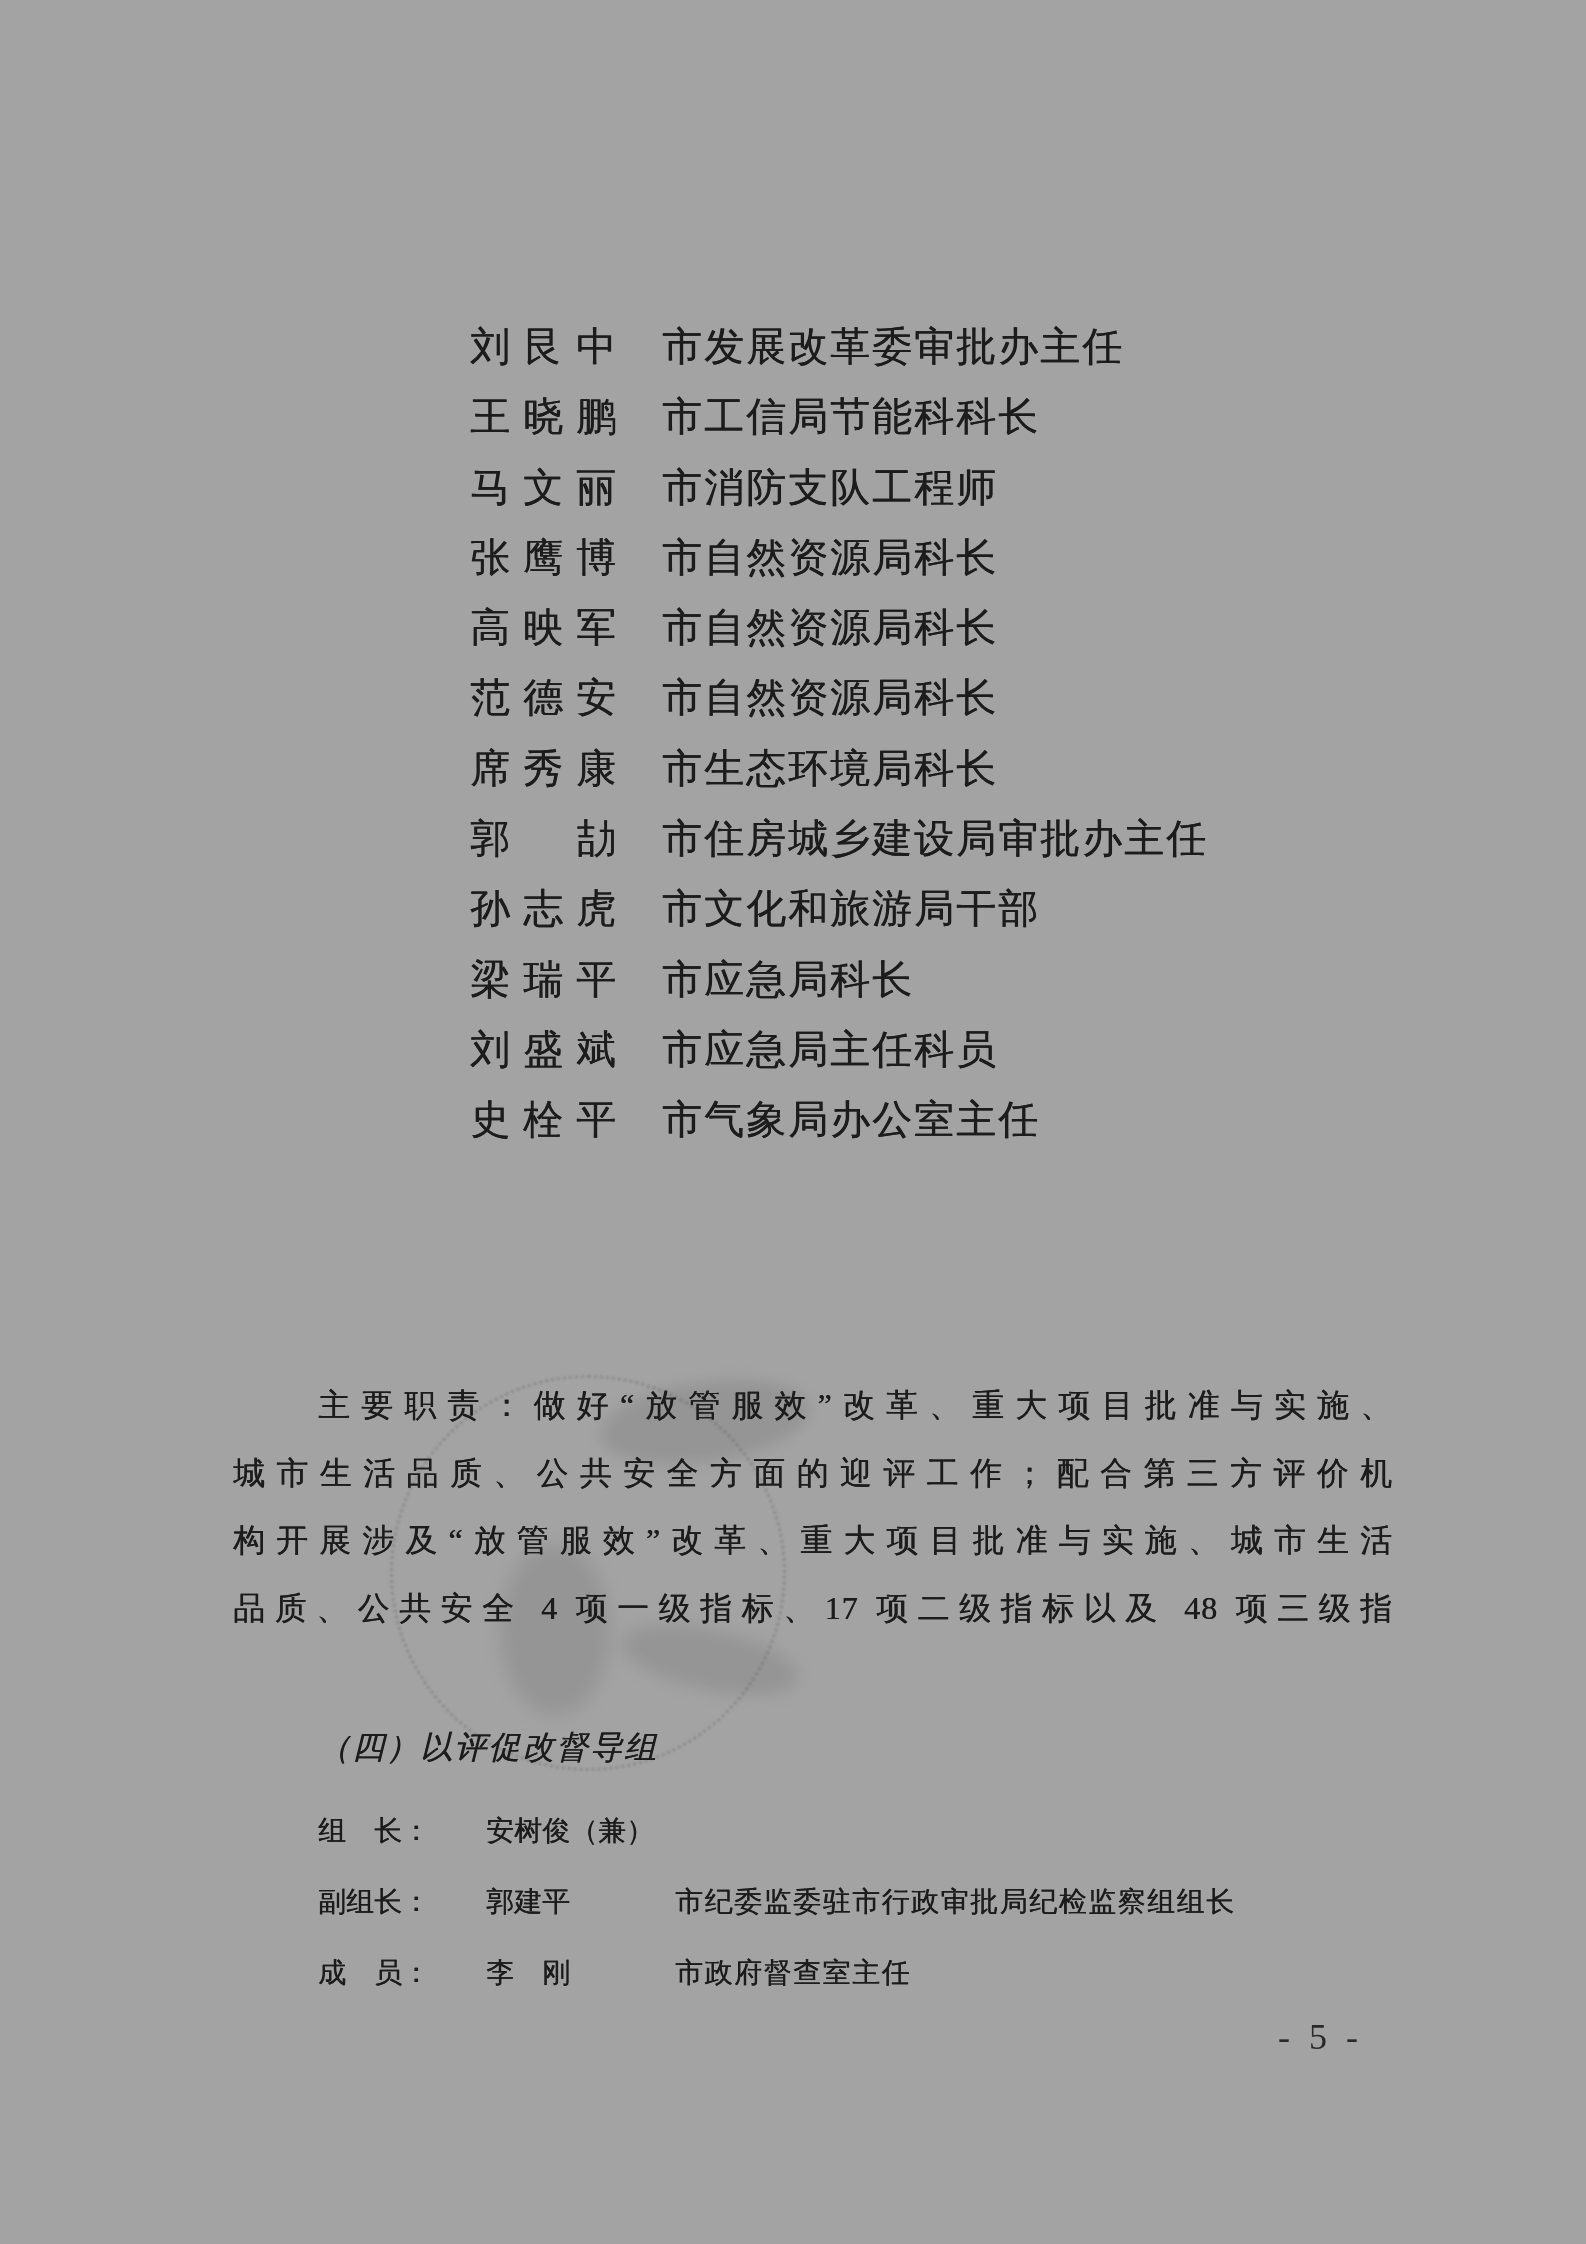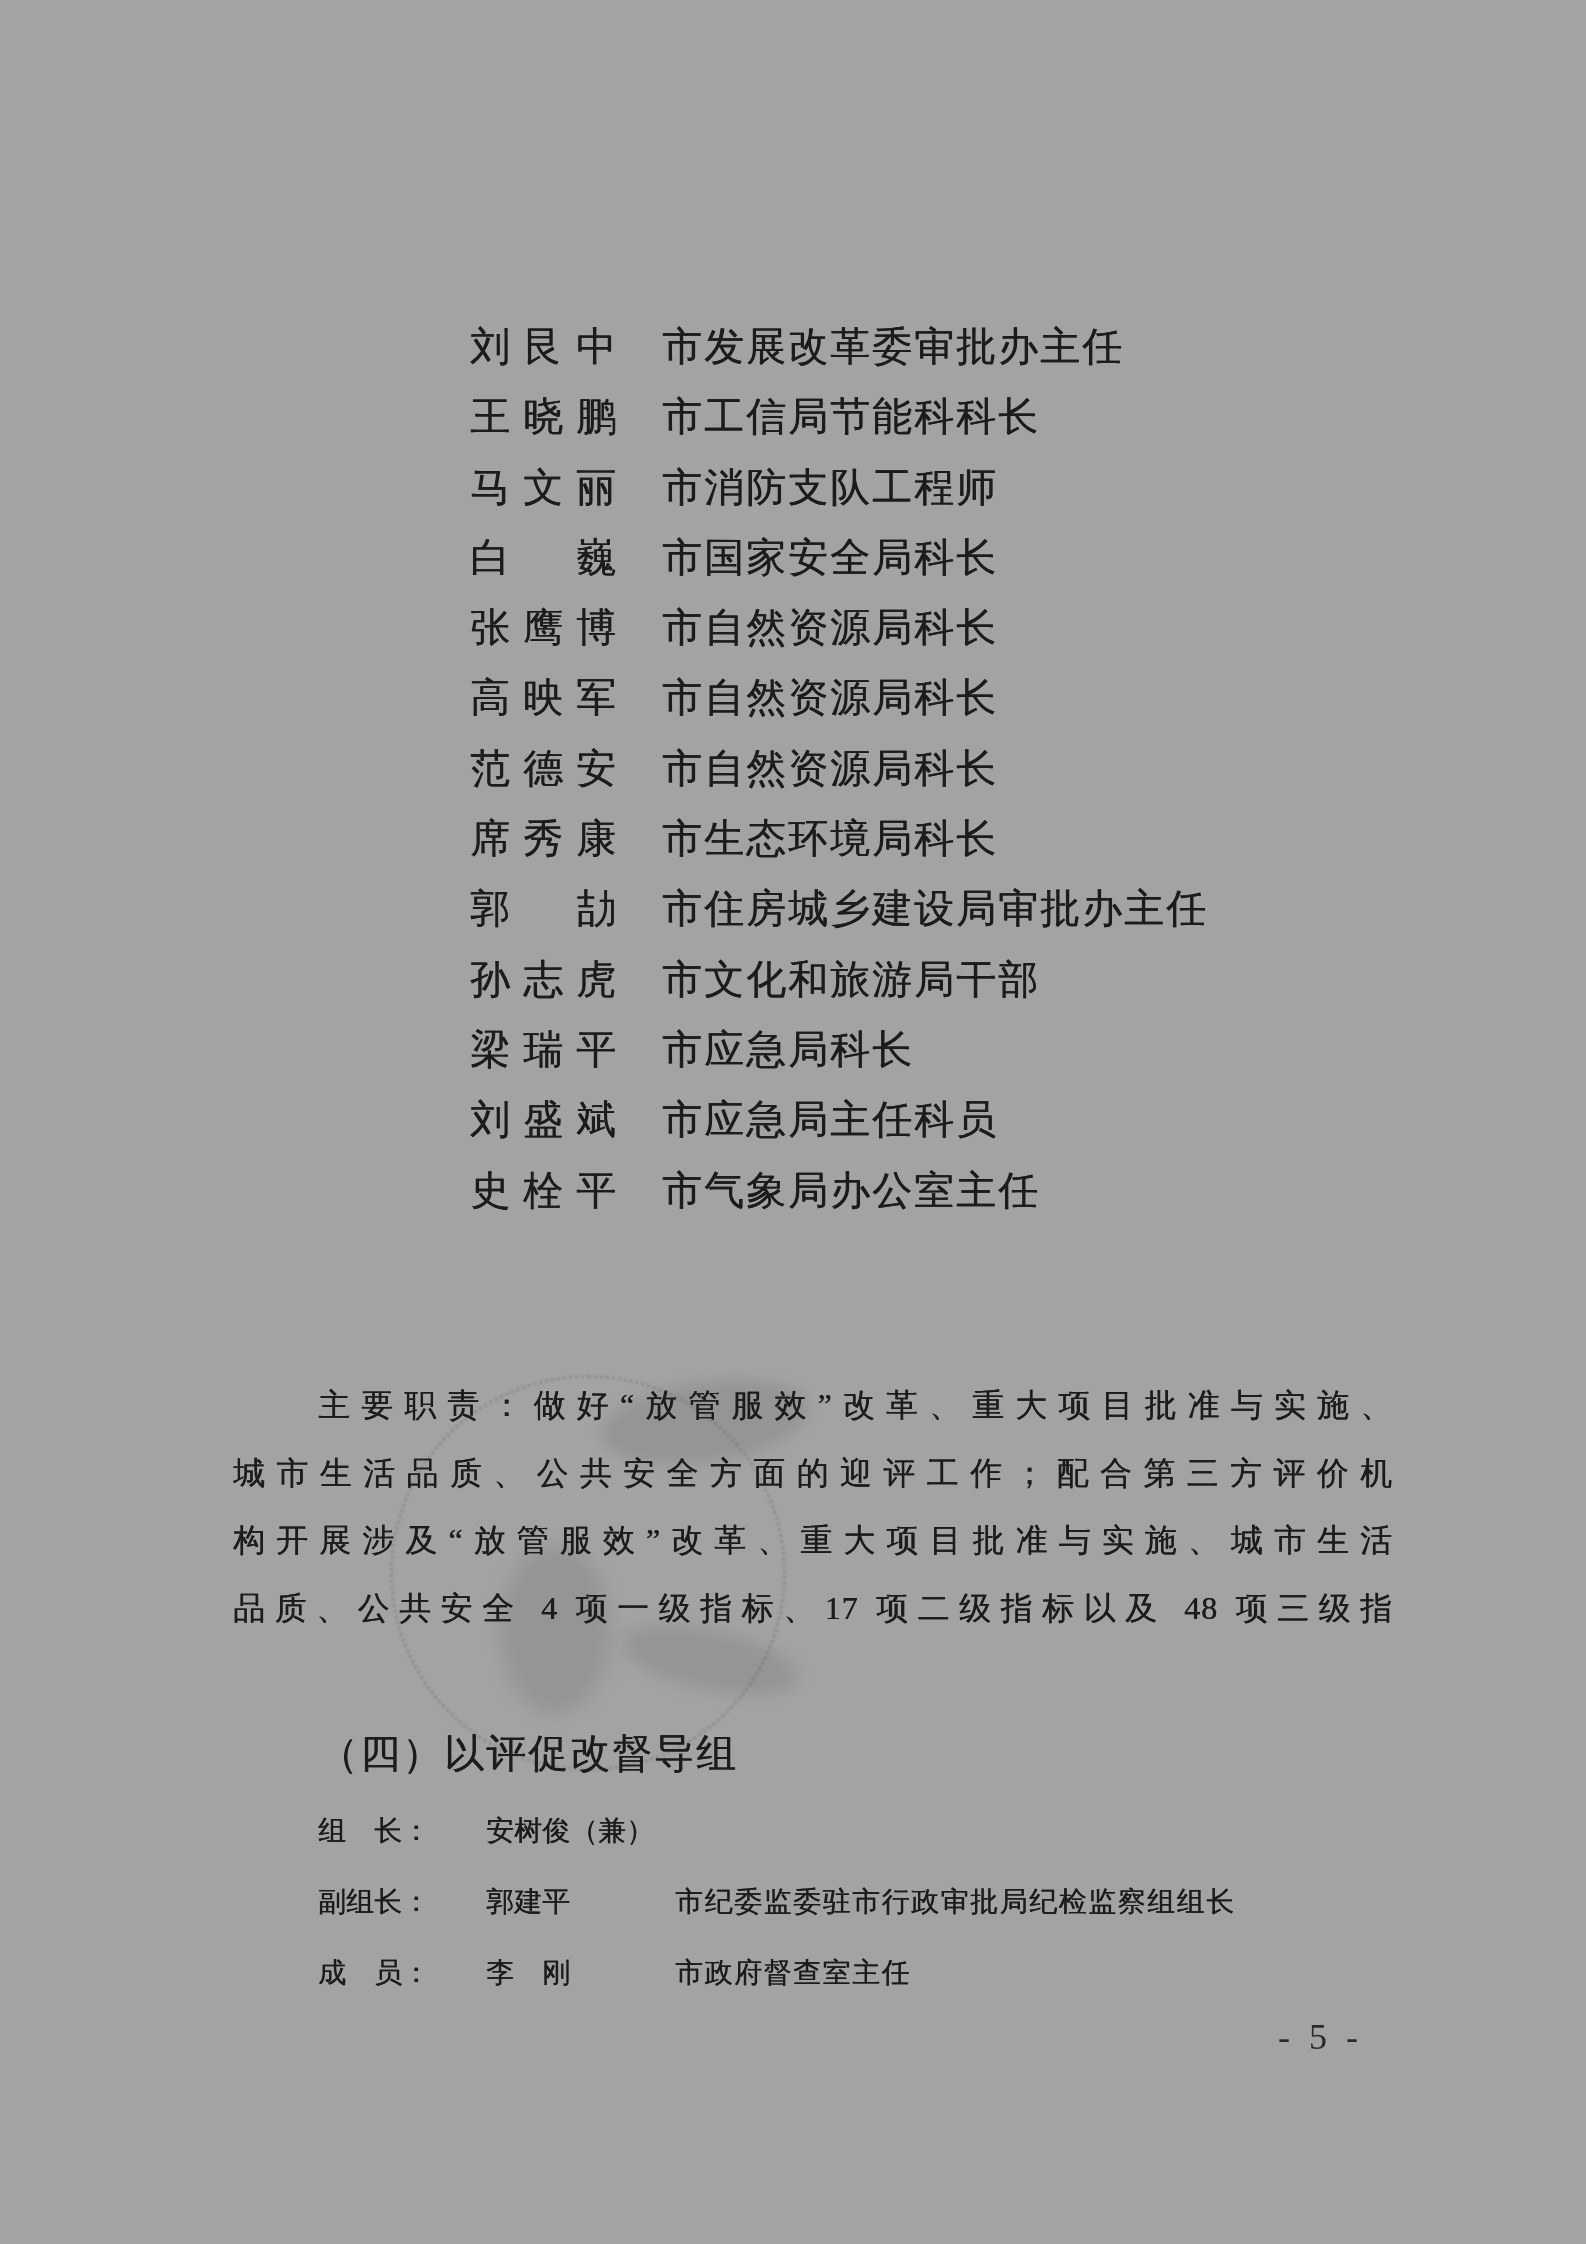--- a/index.html
+++ b/index.html
@@ -44,23 +44,24 @@
     letter-spacing:1px;
     text-align:justify;
     text-align-last:justify;
     text-shadow:0.4px 0 0 currentColor;
   }
   .resp-line.indent{ text-indent:85px; }
   .resp-line.last{ text-align-last:left; }
   
   #section-heading{
     position:absolute;left:318px;top:1726px;
-    font-size:40px;letter-spacing:2px;
+    font-size:32px;letter-spacing:2px;
     text-shadow:0.5px 0 0 currentColor;
     white-space:nowrap;
+    font-style:italic;
   }
   #roles{
     position:absolute;left:318px;top:1795px;
     font-size:28px;
   }
   .role-line{
     height:71px;line-height:71px;white-space:nowrap;
     text-shadow:0.4px 0 0 currentColor;
   }
   .role-label{ display:inline-block;width:168px;vertical-align:top; }
@@ -107,23 +108,20 @@
     <div class="member-row">
       <span class="member-name">刘艮中</span><span class="member-title">市发展改革委审批办主任</span>
     </div>
     <div class="member-row">
       <span class="member-name">王晓鹏</span><span class="member-title">市工信局节能科科长</span>
     </div>
     <div class="member-row">
       <span class="member-name">马文丽</span><span class="member-title">市消防支队工程师</span>
     </div>
     <div class="member-row">
-      <span class="member-name">白巍</span><span class="member-title">市国家安全局科长</span>
-    </div>
-    <div class="member-row">
       <span class="member-name">张鹰博</span><span class="member-title">市自然资源局科长</span>
     </div>
     <div class="member-row">
       <span class="member-name">高映军</span><span class="member-title">市自然资源局科长</span>
     </div>
     <div class="member-row">
       <span class="member-name">范德安</span><span class="member-title">市自然资源局科长</span>
     </div>
     <div class="member-row">
       <span class="member-name">席秀康</span><span class="member-title">市生态环境局科长</span>

